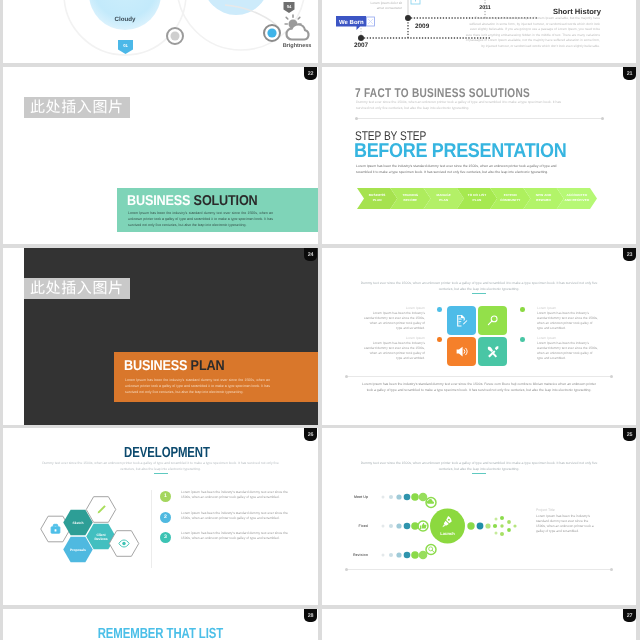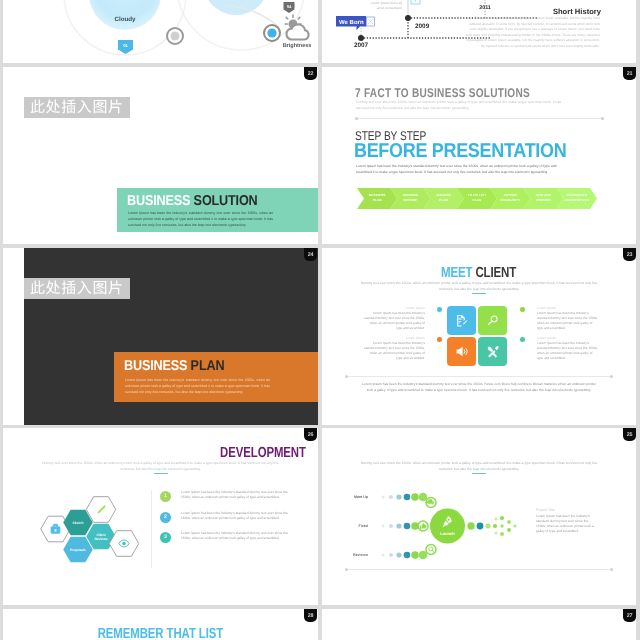--- a/index.html
+++ b/index.html
@@ -87,22 +87,22 @@
   .ctxt.L2,.ctxt.R2{top:88px;}
   .cdot{position:absolute;width:4.6px;height:4.6px;border-radius:50%;}
   .cfootrule{position:absolute;left:24px;top:128px;width:266px;height:1px;background:#e8e8e8;}
   .cfootrule .dotL,.cfootrule .dotR{position:absolute;top:-1px;width:3px;height:3px;
      border-radius:50%;background:#d2d2d2;}
   .cfootrule .dotL{left:-1px;} .cfootrule .dotR{right:-1px;}
   .cfoot{position:absolute;left:50%;transform:translateX(-50%);top:134px;width:238px;
          font-size:3.4px;line-height:5.6px;color:#8c8c8c;text-align:center;}
 
   
-  .dtitle{position:absolute;left:12px;right:0;top:17px;text-align:right;font-size:14.6px;
-          font-weight:bold;color:#701a75;letter-spacing:-0.1px;}
+  .dtitle{position:absolute;left:12px;right:0;top:17px;text-align:center;font-size:14.6px;
+          font-weight:bold;color:#0c4a6e;letter-spacing:-0.1px;}
   .dtitle .inner{display:inline-block;transform:scaleX(0.78);white-space:nowrap;}
   .dsub{position:absolute;left:50%;transform:translateX(-50%);top:33px;width:250px;
         font-size:3.4px;line-height:5.6px;color:#b8bec2;text-align:center;}
   .ddash{position:absolute;left:50%;margin-left:-7px;top:45px;width:14px;height:1.3px;
          background:#5fc9c0;}
   .hexwrap{position:absolute;left:37px;top:63px;}
   .hexlabel{font-size:3.3px;font-weight:bold;fill:#fff;text-anchor:middle;
             font-family:"Liberation Sans",sans-serif;}
   .dvline{position:absolute;left:148px;top:62px;width:1px;height:78px;background:#ececec;}
   .dlist{position:absolute;left:157px;top:62px;width:130px;}
@@ -292,21 +292,20 @@
     <div class="imgph" style="left:21px;top:30px;">此处插入图片</div>
     <div class="bizbar" style="left:111px;top:104px;width:204px;height:50px;background:#d9772b;">
       <div class="bizttl" style="top:6px;">
         <span class="lt">BUSINESS</span>
         <span class="bd">PLAN</span>
       </div>
       <div class="bizbody" style="top:25px;color:#f6d9be;">Lorem Ipsum has been the industry's standard dummy text ever since the 1500s, when an unknown printer took a galley of type and scrambled it to make a type specimen book. It has survived not only five centuries, but also the leap into electronic typesetting.</div>
     </div>
   </div>
   <div class="slide c2 r3">
-    <div class="ctitle"><span class="inner"><span class="tl">MEET</span> <span class="tb">CLIENT</span></span></div>
     <div class="csub">Dummy text ever since the 1500s, when an unknown printer took a galley of type and scrambled it to make a type specimen book. It has survived not only five centuries, but also the leap into electronic typesetting.</div>
     <div class="cdash"></div>
 
     <div class="tiles">
       <div class="tile t1">
         <svg viewBox="0 0 24 24" width="13" height="13">
           <path d="M4 2h9l5 5v4l-2 2V8h-5V3H6v18h6v2H4z" fill="#fff"></path>
           <path d="M6.5 7h4.5v1.2H6.5zM6.5 10h6v1.2h-6zM6.5 13h5v1.2h-5zM6.5 16h3.5v1.2H6.5z" fill="#fff"></path>
           <path d="M21.6 11.4l1.2 1.2-6.3 6.3-1.8.6.6-1.8z" fill="#fff"></path>
         </svg>

